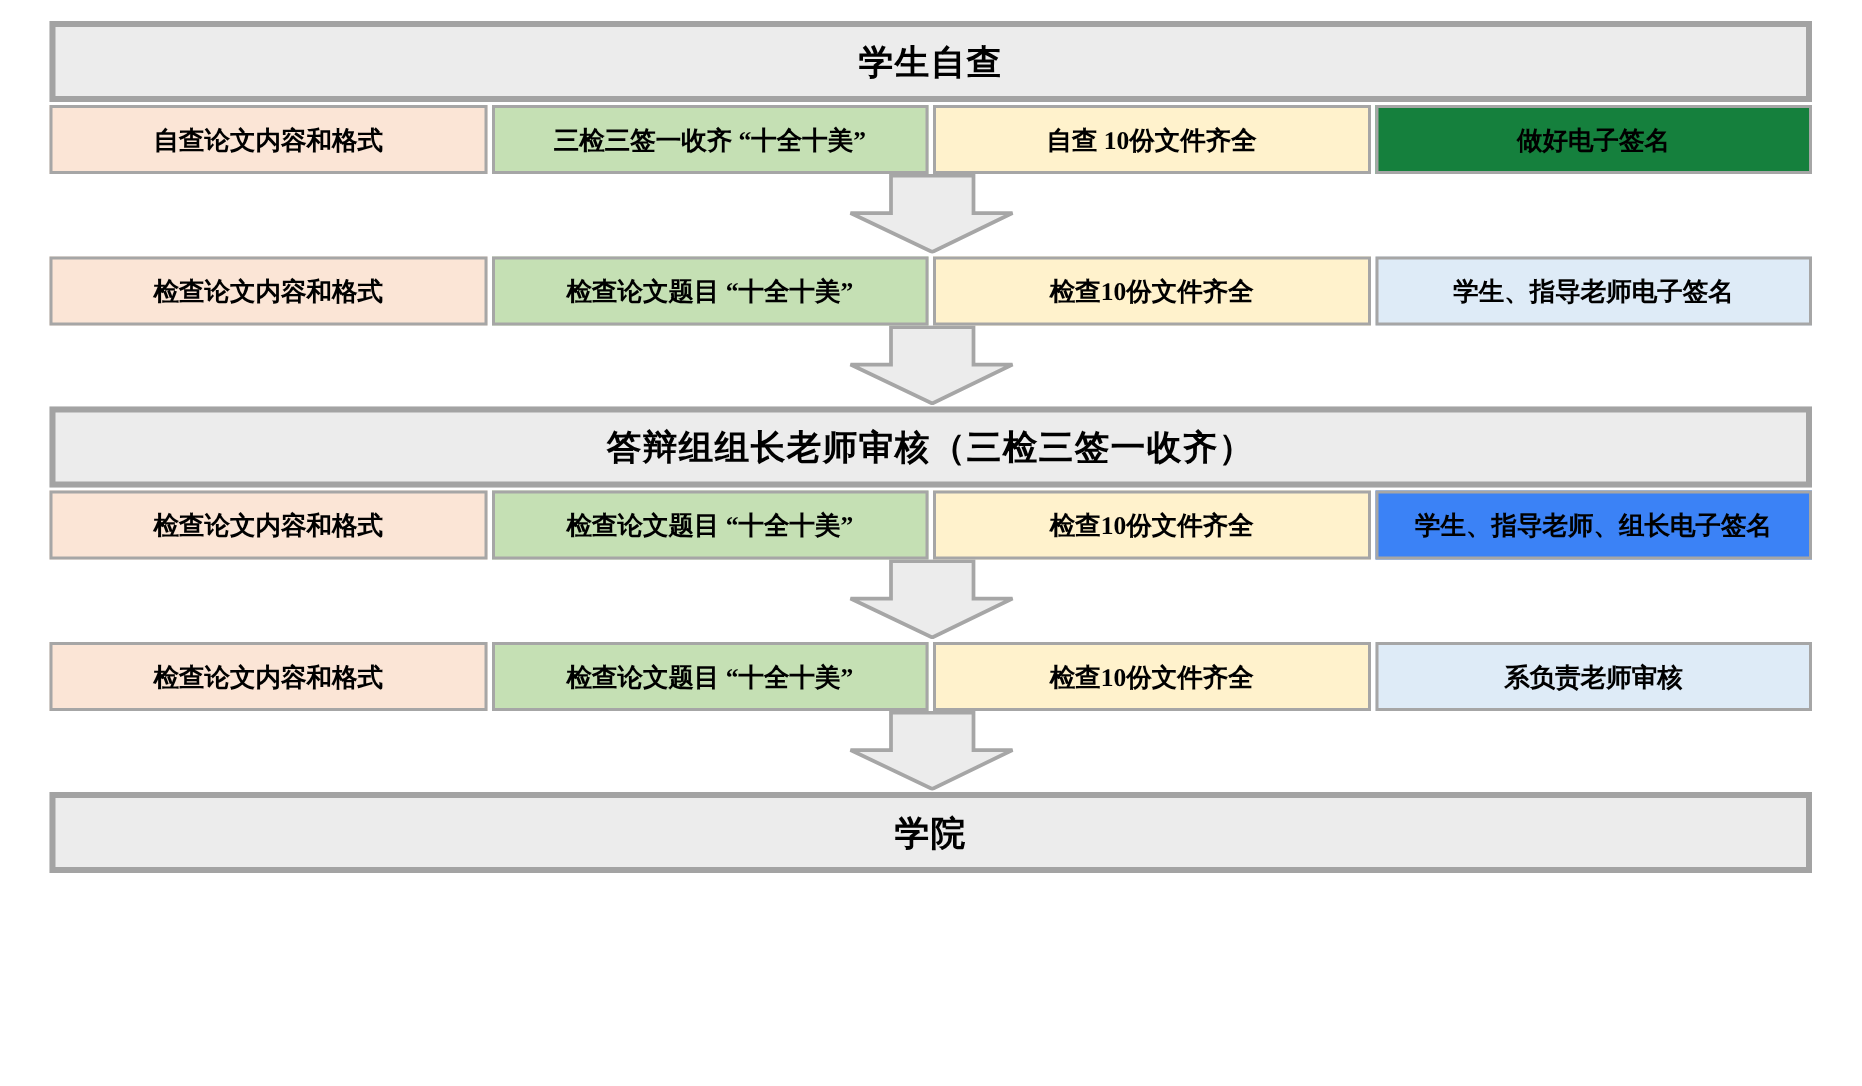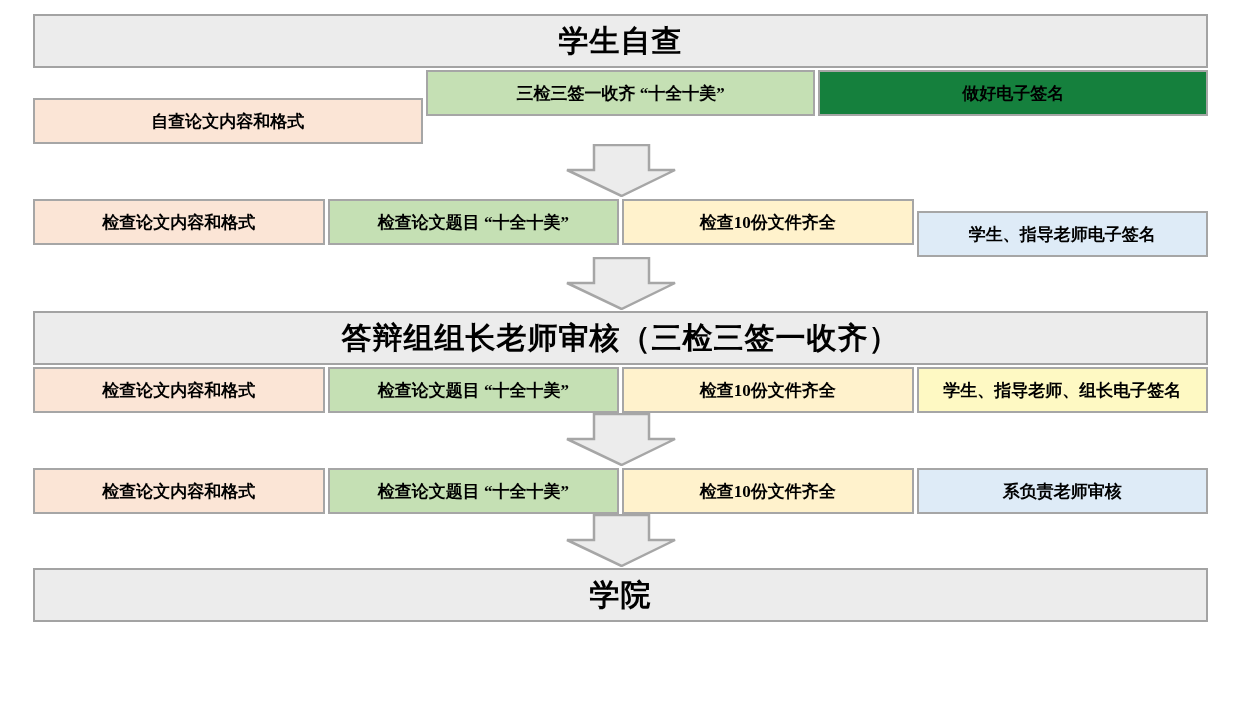--- a/index.html
+++ b/index.html
@@ -16,26 +16,26 @@
   }
   .canvas {
     box-sizing: border-box;
     width: 1241px;
     height: 724px;
     padding: 14px 33px 0 33px;
   }
   .section-header {
     box-sizing: border-box;
     height: 54px;
-    border: 2px solid #a3a3a3;
+    border: 4px solid #a3a3a3;
     background: #ececec;
     display: flex;
     align-items: center;
     justify-content: center;
-    font-size: 30px;
+    font-size: 23px;
     font-weight: bold;
     letter-spacing: 1px;
     white-space: nowrap;
   }
   .section:last-child .section-header {
     font-weight: bold;
   }
   .sub-row {
     display: flex;
     gap: 3px;
@@ -65,50 +65,51 @@
   }
 </style>
 </head>
 <body>
 
 <div class="canvas">
   <div id="flow">
       <div class="section">
         <div class="section-header">学生自查</div>
         <div class="sub-row">
-          <div class="step" style="background: rgb(251, 229, 214); margin-top: 28px;">自查论文内容和格式</div>
+          <div class="step" style="background: rgb(251, 229, 214);">自查论文内容和格式</div>
           <div class="step" style="background: rgb(197, 224, 180);">三检三签一收齐 “十全十美”</div>
+          <div class="step" style="background: rgb(255, 242, 204);">自查 10份文件齐全</div>
           <div class="step" style="background: #15803d;">做好电子签名</div>
         </div>
       </div>
       <div class="arrow-row">
         <svg width="112" height="53" viewBox="0 0 112 53">
           <polygon points="29,1 84,1 84,26 110,26 56.5,52 2,26 29,26" fill="#ececec" stroke="#a6a6a6" stroke-width="2.5"></polygon>
         </svg>
       </div>
       <div class="section">
         <div class="sub-row">
           <div class="step" style="background: rgb(251, 229, 214);">检查论文内容和格式</div>
           <div class="step" style="background: rgb(197, 224, 180);">检查论文题目 “十全十美”</div>
           <div class="step" style="background: rgb(255, 242, 204);">检查10份文件齐全</div>
-          <div class="step" style="background: rgb(222, 235, 247); margin-top: 12px;">学生、指导老师电子签名</div>
+          <div class="step" style="background: rgb(222, 235, 247);">学生、指导老师电子签名</div>
         </div>
       </div>
       <div class="arrow-row">
         <svg width="112" height="53" viewBox="0 0 112 53">
           <polygon points="29,1 84,1 84,26 110,26 56.5,52 2,26 29,26" fill="#ececec" stroke="#a6a6a6" stroke-width="2.5"></polygon>
         </svg>
       </div>
       <div class="section">
         <div class="section-header">答辩组组长老师审核（三检三签一收齐）</div>
         <div class="sub-row">
           <div class="step" style="background: rgb(251, 229, 214);">检查论文内容和格式</div>
           <div class="step" style="background: rgb(197, 224, 180);">检查论文题目 “十全十美”</div>
           <div class="step" style="background: rgb(255, 242, 204);">检查10份文件齐全</div>
-          <div class="step" style="background: #fef9c3;">学生、指导老师、组长电子签名</div>
+          <div class="step" style="background: #3b82f6;">学生、指导老师、组长电子签名</div>
         </div>
       </div>
       <div class="arrow-row">
         <svg width="112" height="53" viewBox="0 0 112 53">
           <polygon points="29,1 84,1 84,26 110,26 56.5,52 2,26 29,26" fill="#ececec" stroke="#a6a6a6" stroke-width="2.5"></polygon>
         </svg>
       </div>
       <div class="section">
         <div class="sub-row">
           <div class="step" style="background: rgb(251, 229, 214);">检查论文内容和格式</div>

